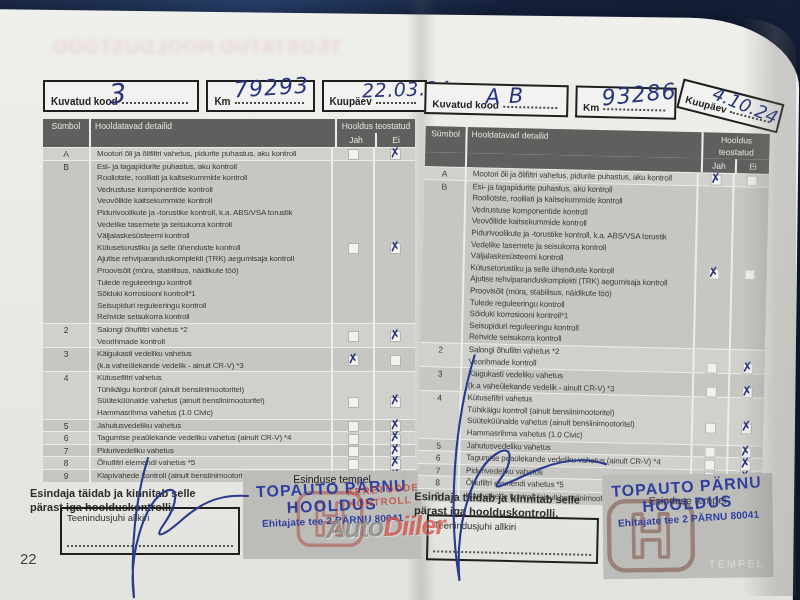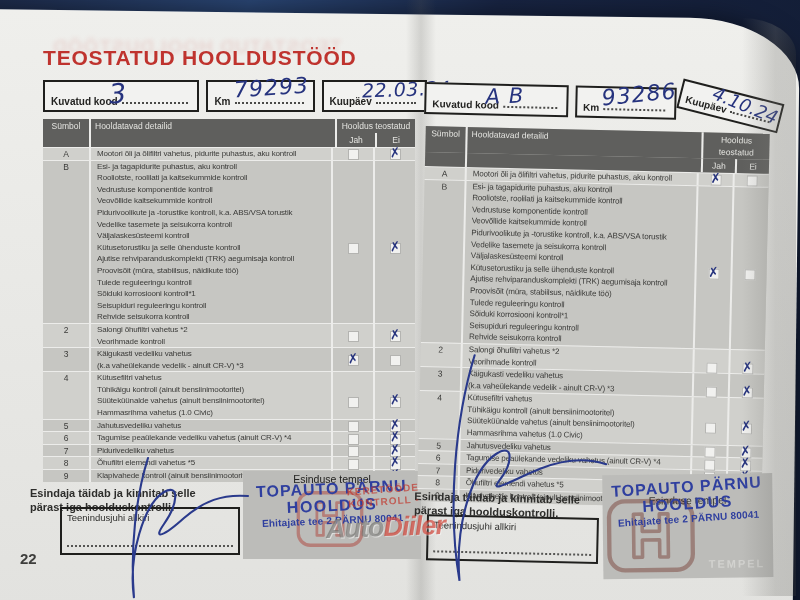--- a/index.html
+++ b/index.html
@@ -79,21 +79,21 @@
   .certify{position:absolute;font-weight:bold;font-size:11px;line-height:13.5px;color:#2d2d2b;white-space:nowrap;}
   .p-left .certify{left:30px;top:487px;}
   .p-right .certify{left:1px;top:460px;}
   .sigbox{position:absolute;border:2px solid #1f1f1d;}
   .p-left .sigbox{left:60px;top:507px;width:176px;height:44px;}
   .p-right .sigbox{left:14px;top:484px;width:168px;height:42px;}
   .sig-label{font-size:9.5px;color:#2d2d2b;padding:3px 0 0 5px;}
   .dotline{position:absolute;left:5px;right:5px;bottom:6px;border-bottom:2px dotted #555553;}
   .sig-svg{position:absolute;z-index:6;pointer-events:none;}
   .sig-svg path{fill:none;stroke:#2a3a8c;stroke-width:2.1;stroke-linecap:round;}
-  .pagenum{position:absolute;left:20px;top:550px;font-size:15px;color:#3e3e3c;font-weight:bold;}
+  .pagenum{position:absolute;left:20px;top:550px;font-size:15px;color:#3e3e3c;}
 
   
   .stamp{position:absolute;background:#bcbcb9;overflow:hidden;}
   .p-left .stamp{left:243px;top:471px;width:178px;height:88px;}
   .p-right .stamp{left:190px;top:438px;width:170px;height:104px;transform:rotate(-2deg);}
   .stamp-label{position:absolute;width:100%;text-align:center;font-size:10.5px;color:#222220;z-index:2;}
   .p-left .stamp-label{top:2px;}
   .p-right .stamp-label{top:20px;opacity:.85;}
   .stamp-blue{position:absolute;width:100%;text-align:center;color:#2f3f9f;z-index:3;font-weight:bold;}
   .sb1{font-size:16px;letter-spacing:1px;line-height:17px;}
@@ -121,21 +121,20 @@
 </style>
 </head>
 <body>
 
 <div class="scene">
   <div class="sheet"></div>
   <div class="gutter"></div>
 
   <div class="page p-left">
     <div class="bleed">TEOSTATUD HOOLDUSTÖÖD</div>
-    <h1 class="title">TEOSTATUD HOOLDUSTÖÖD</h1>
 
     <div class="head-row">
       <div class="hbox hb-kood">
         <span class="hb-label">Kuvatud kood</span>
         <span class="dots"></span>
         <span class="hand hv-kood-l">3</span>
       </div>
       <div class="hbox hb-km">
         <span class="hb-label">Km</span>
         <span class="dots"></span>

